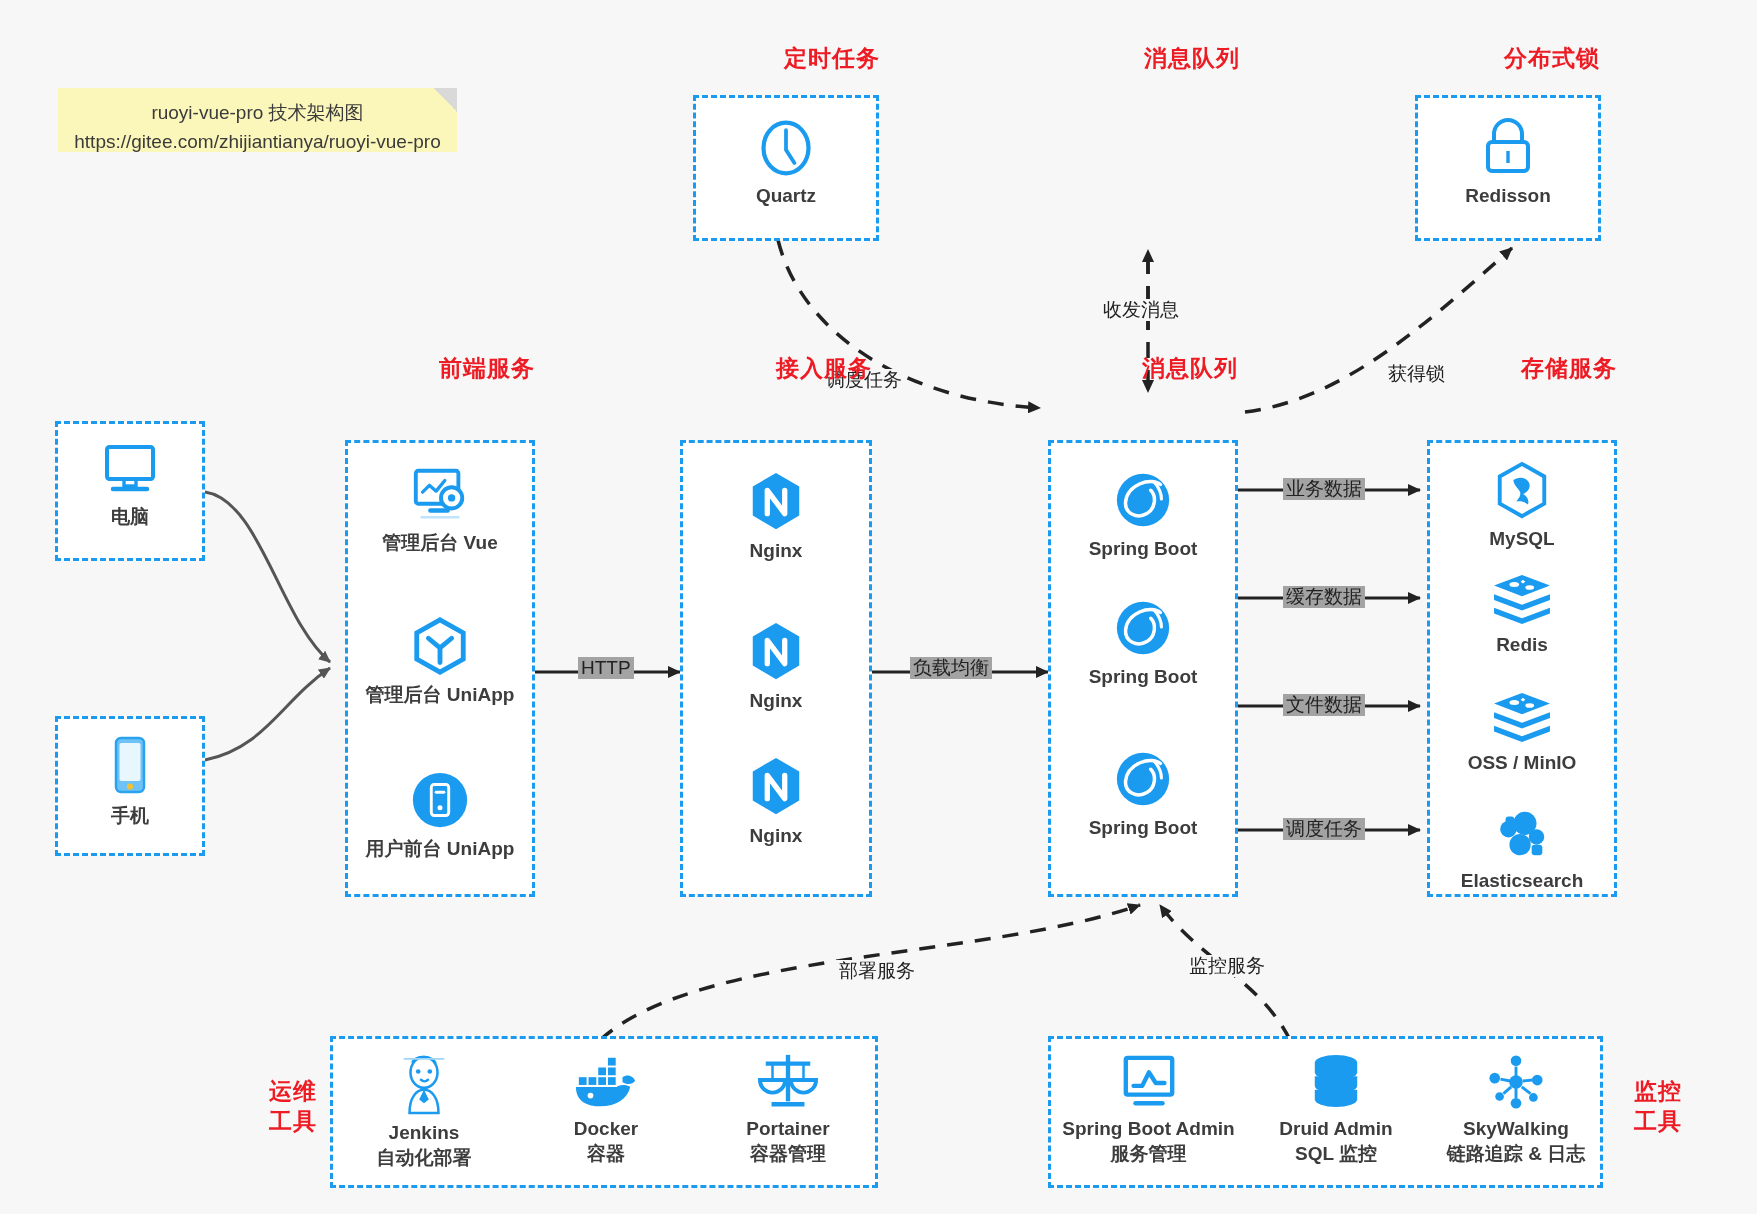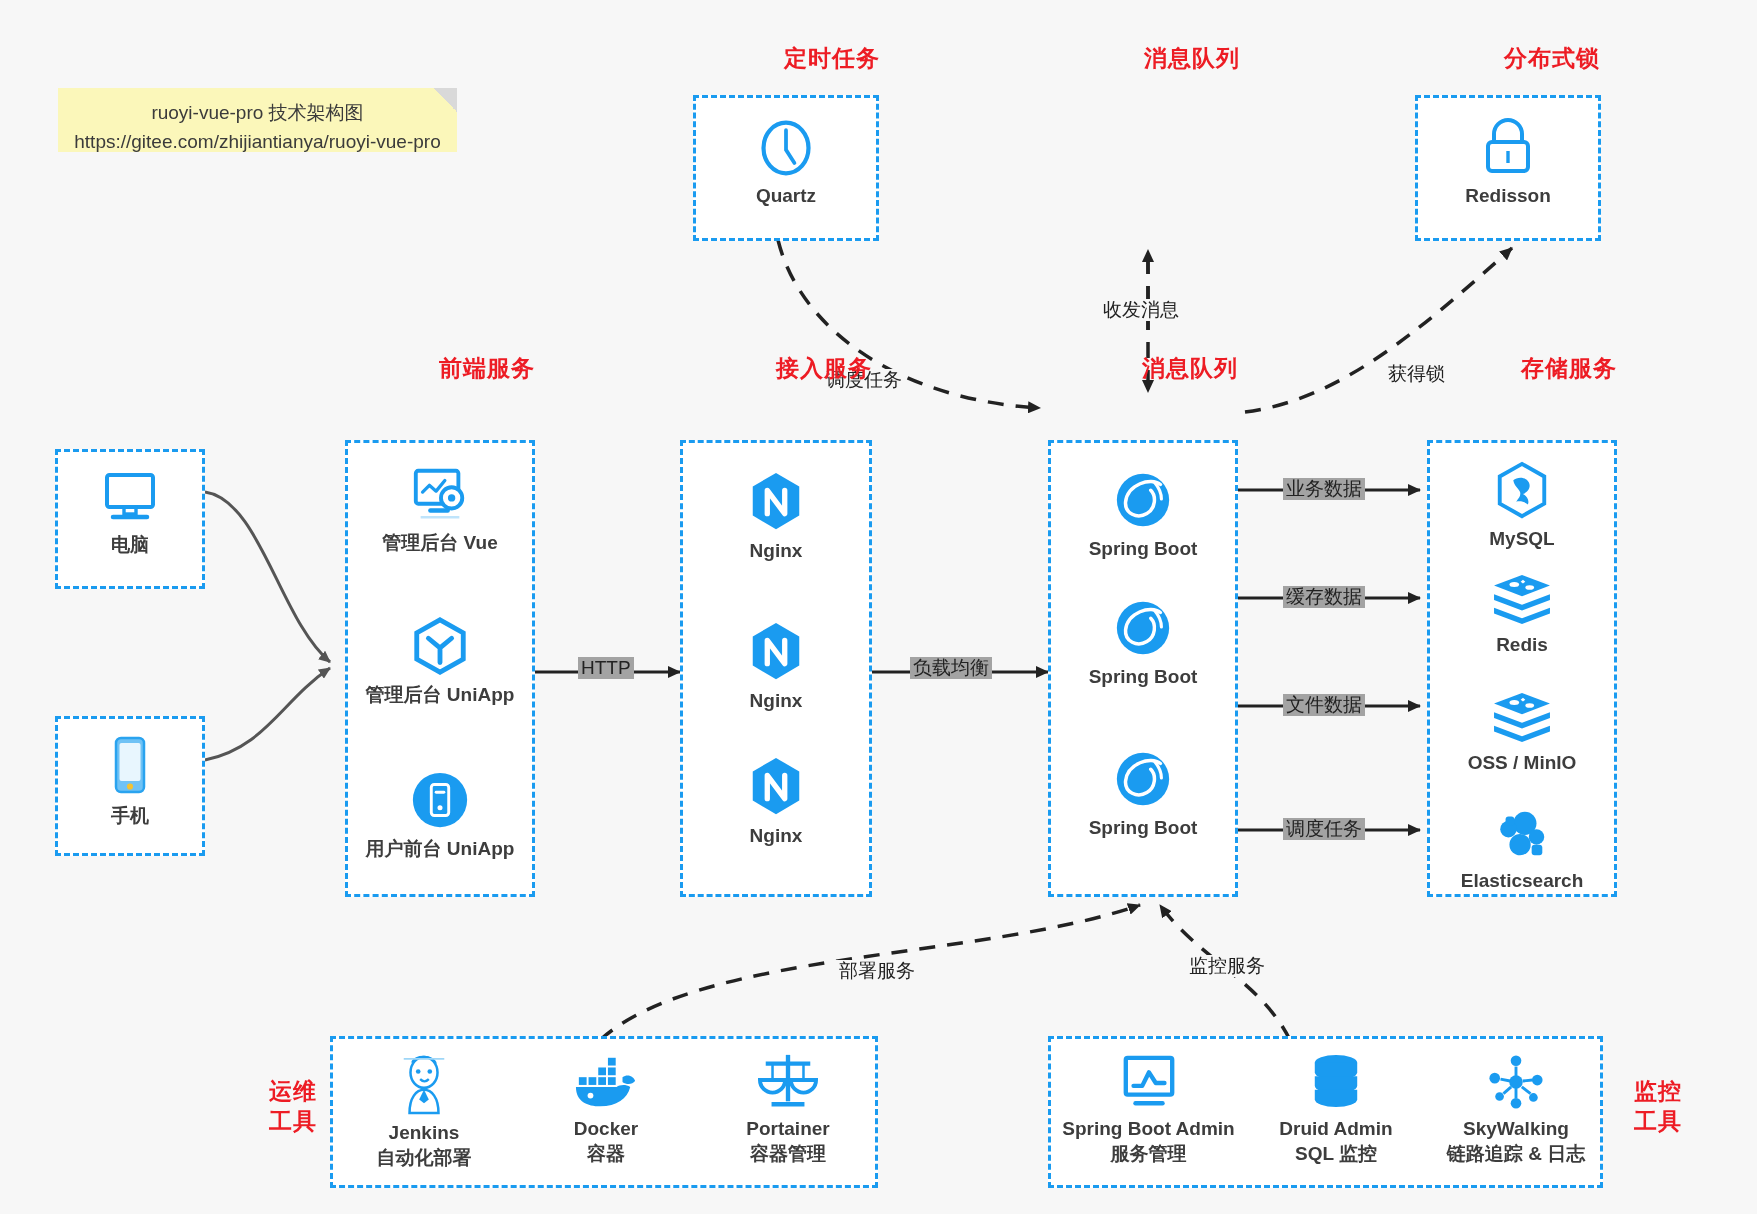--- a/index.html
+++ b/index.html
@@ -135,21 +135,21 @@
         <line x1="29" y1="35" x2="29" y2="47" stroke="#1a9bf0" stroke-width="3.4"></line>
       </svg>
       <div class="cap">Redisson</div>
     </div>
   </div>
 
   <div class="etext plain" style="left:823px;top:369px;">调度任务</div>
   <div class="etext plain" style="left:1100px;top:299px;">收发消息</div>
   <div class="etext plain" style="left:1385px;top:363px;">获得锁</div>
 
-  <div class="gbox" style="left:55px;top:449px;width:150px;height:140px;">
+  <div class="gbox" style="left:55px;top:421px;width:150px;height:140px;">
     <div class="node" style="top:17px;">
       <svg class="ico" width="62" height="58" viewBox="0 0 62 58">
         <rect x="8" y="6" width="46" height="32" rx="2.5" fill="none" stroke="#1a9bf0" stroke-width="4"></rect>
         <rect x="25" y="38" width="12" height="7" fill="none" stroke="#1a9bf0" stroke-width="3.4"></rect>
         <line x1="14" y1="48" x2="48" y2="48" stroke="#1a9bf0" stroke-width="4.5" stroke-linecap="round"></line>
       </svg>
       <div class="cap">电脑</div>
     </div>
   </div>
 

